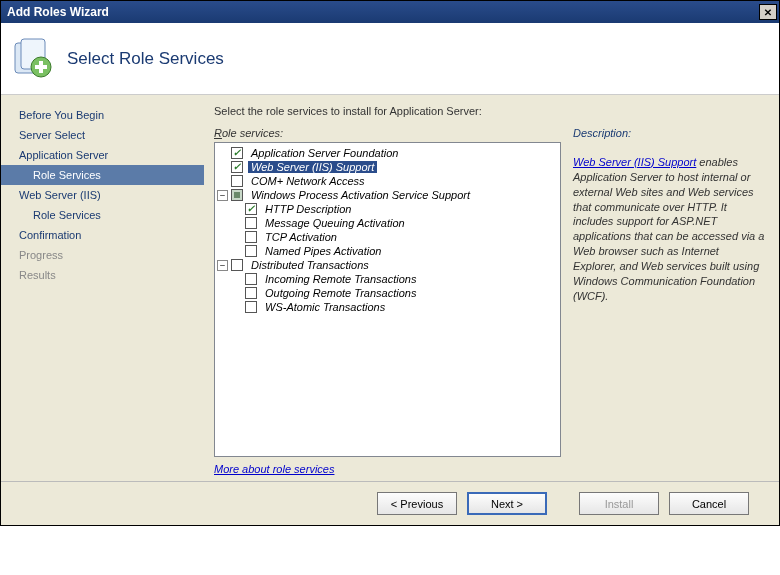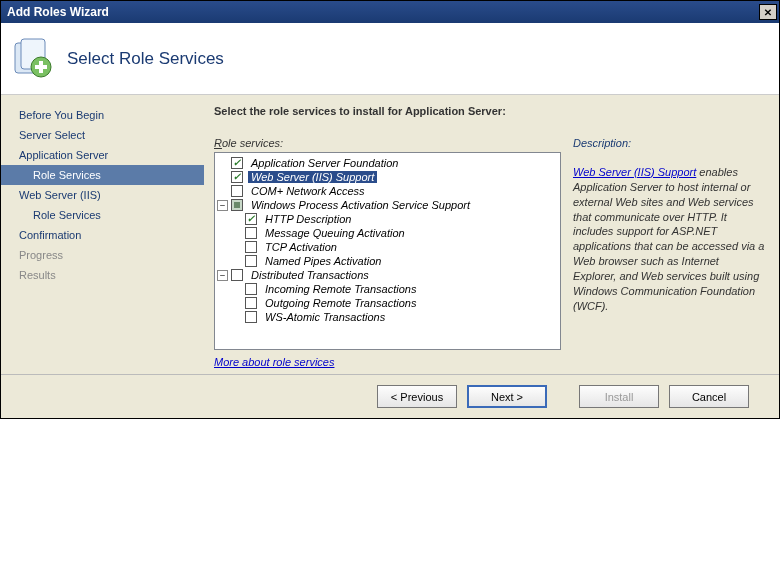--- a/index.html
+++ b/index.html
@@ -1,31 +1,31 @@
 <!DOCTYPE html>
 <html><head>
 <meta charset="utf-8">
 <style>
   * { box-sizing: border-box; margin: 0; padding: 0; }
   body { font-family: "Segoe UI", Tahoma, sans-serif; font-size: 11px; background: #fff; }
-  .window { width: 780px; height: 419px; border: 1px solid #000; background: #ece9d8; position: relative; display: flex; flex-direction: column; }
+  .window { width: 780px; height: 526px; border: 1px solid #000; background: #ece9d8; position: relative; display: flex; flex-direction: column; }
   .titlebar { background: linear-gradient(#2a4c8b, #1a3a72); color: #fff; height: 22px; display: flex; align-items: center; padding: 0 2px 0 6px; font-size: 12px; font-weight: bold; }
   .titlebar .title { flex: 1; }
   .titlebar .closebtn { width: 18px; height: 16px; background: #d4d0c8; border: 1px solid #000; color: #000; font-size: 10px; display:flex; align-items:center; justify-content:center; font-family: Arial; cursor: pointer;}
   .header { height: 72px; background: #fff; border-bottom: 1px solid #ccc; display: flex; align-items: center; padding-left: 10px; gap: 12px; }
   .header-icon { width: 44px; height: 44px; position: relative; }
   .header h1 { font-size: 17px; color: #1a3a72; font-weight: normal; }
   .body { flex: 1; display: flex; background: #ece9d8; overflow: hidden; }
   .sidebar { width: 203px; padding: 10px 0 0 0; }
   .nav-item { padding: 4px 6px 4px 18px; color: #1a3a72; cursor: pointer; }
   .nav-item.sub { padding-left: 32px; }
   .nav-item.selected { background: #5b7ba8; color: #fff; }
   .nav-item.disabled { color: #888; cursor: default; }
   .main { flex: 1; background: #ece9d8; padding: 10px 14px 6px 10px; display: flex; flex-direction: column; }
-  .instruction { margin-bottom: 20px; color: #333; font-weight: bold; }
+  .instruction { margin-bottom: 10px; color: #333; }
   .cols { display: flex; gap: 12px; flex: 1; min-height: 0; font-style: italic; }
   .left { flex: 1; display: flex; flex-direction: column; }
   .right { width: 192px; }
   .lbl { margin-bottom: 3px; color: #333; }
   .lbl .u { text-decoration: underline; }
   .tree { background: #fff; border: 1px solid #828790; flex: 1; overflow: auto; padding: 3px 2px; }
   .node { display: flex; align-items: center; padding: 1px 0; white-space: nowrap; }
   .indent1 { padding-left: 14px; }
   .twisty { width: 11px; height: 11px; border: 1px solid #888; margin-right: 3px; font-size: 9px; line-height: 9px; text-align: center; background: #fff; cursor: pointer; color: #333; font-family: monospace; }
   .twisty.blank { border: none; background: transparent; cursor: default; }

